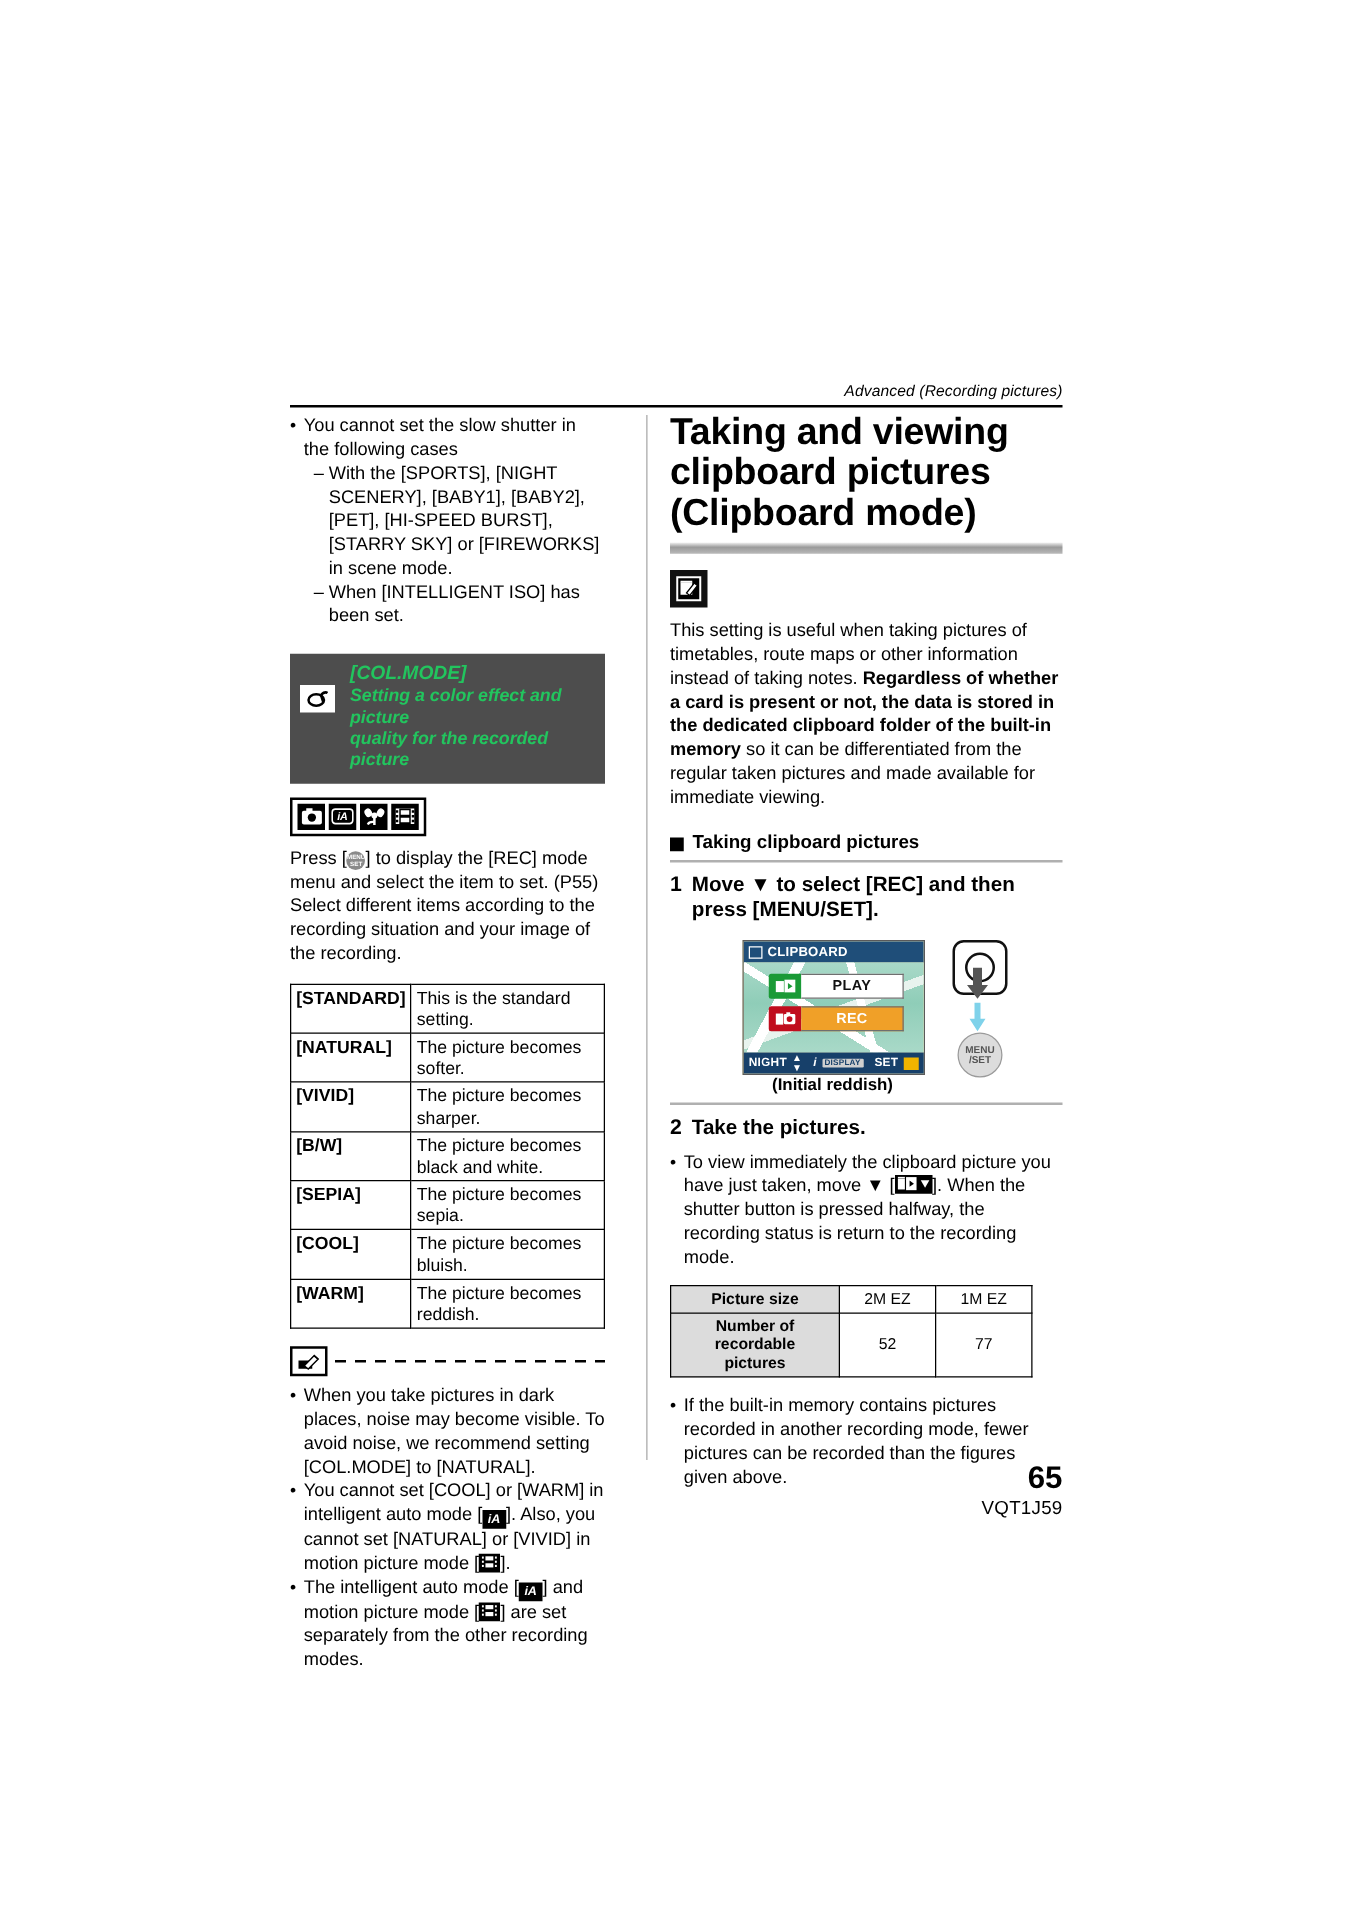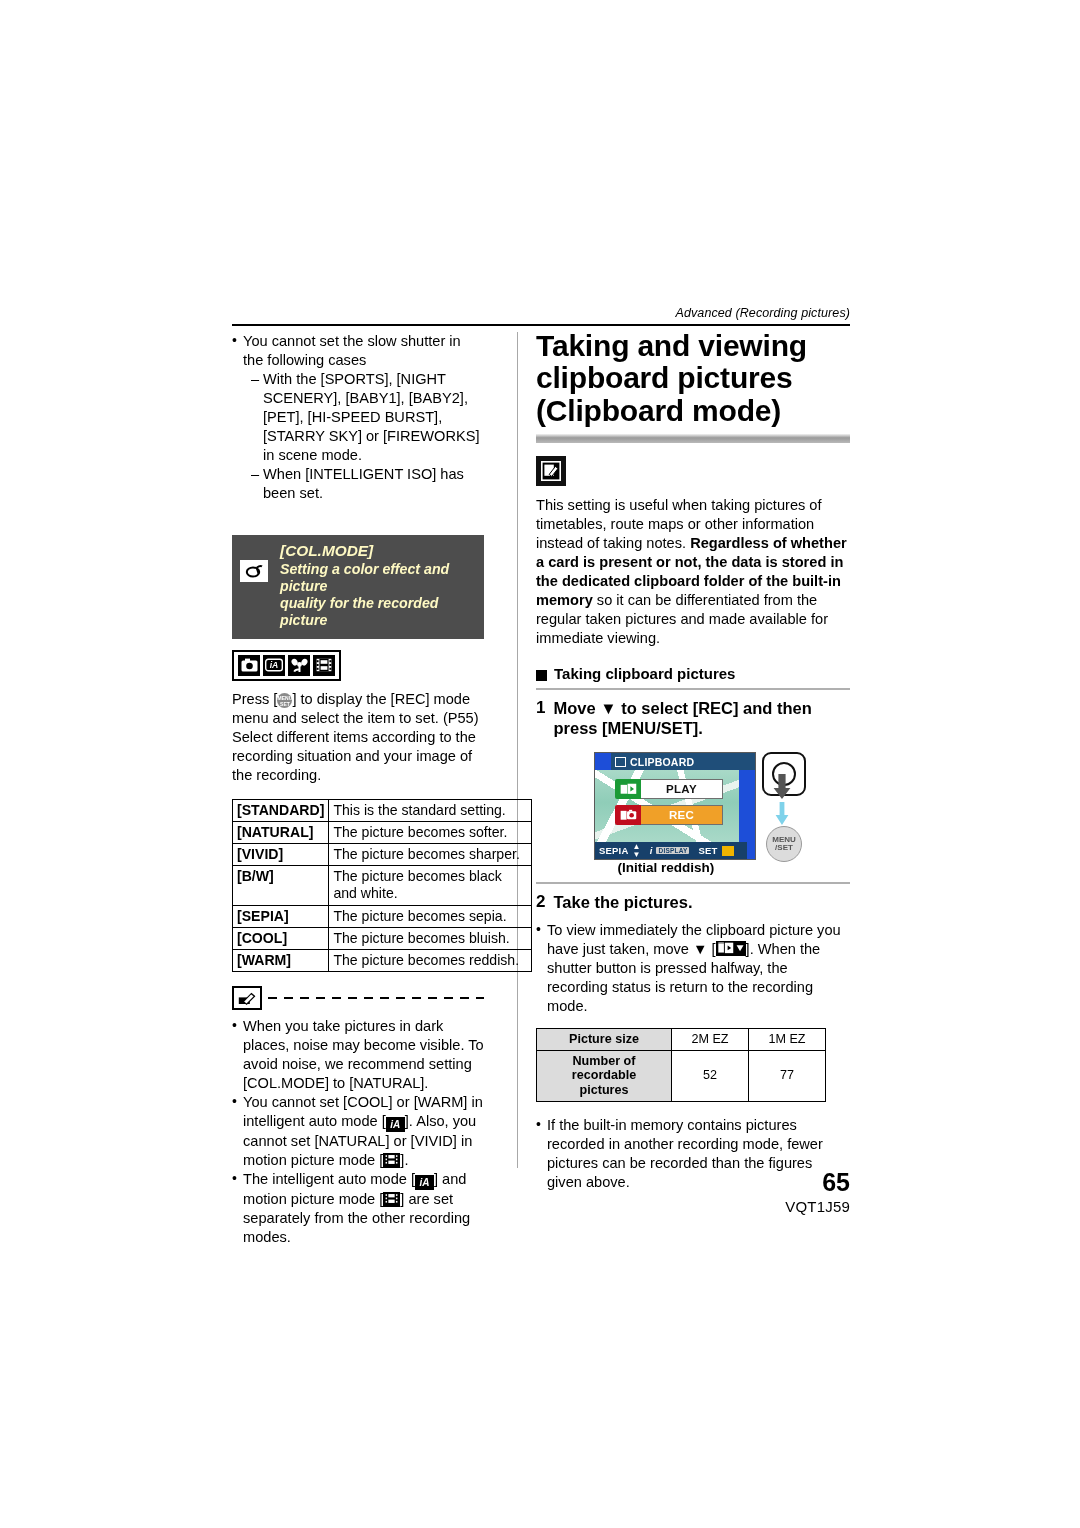--- a/index.html
+++ b/index.html
@@ -26,38 +26,38 @@
   .p{font-size:14.6px;line-height:1.30;}
   ul.bl{list-style:none;margin:0;padding:0;}
   ul.bl>li{position:relative;padding-left:11px;font-size:14.6px;line-height:1.30;margin-bottom:0px;}
   ul.bl>li:before{content:"\2022";position:absolute;left:0px;top:-1px;font-size:14px;}
   ul.dash{list-style:none;margin:0 0 0 8px;padding:0;}
   ul.dash>li{position:relative;padding-left:12px;font-size:14.6px;line-height:1.30;}
   ul.dash>li:before{content:"\2013";position:absolute;left:0;top:0;}
 
   
   .banner{
-    margin-top:32px;background:#4d4d4d;color:#fef9c3;
+    margin-top:20px;background:#4d4d4d;color:#22c55e;
     padding:7px 8px 9px 8px;position:relative;width:236px;
   }
   .banner .bicon{
     position:absolute;left:8px;top:25px;width:28px;height:22px;background:#fff;
     display:flex;align-items:center;justify-content:center;
   }
   .banner .btxt{margin-left:40px;font-style:italic;font-weight:bold;font-size:14.2px;line-height:1.22;}
   .banner .btitle{font-style:italic;font-weight:bold;font-size:15.4px;margin-left:40px;line-height:1.22;}
 
   
   .modestrip{
     margin-top:11px;border:2px solid #000;display:inline-flex;gap:3px;padding:3px 4px;background:#fff;
   }
   .mi{width:22px;height:21px;background:#000;display:flex;align-items:center;justify-content:center;}
 
   
-  table.ctab{border-collapse:collapse;margin-top:14px;width:300px;}
+  table.ctab{border-collapse:collapse;margin-top:14px;width:252px;}
   table.ctab td{border:1px solid #000;font-size:14.1px;padding:2px 4px;line-height:1.22;vertical-align:top;}
   table.ctab td.k{font-weight:bold;white-space:nowrap;width:84px;}
 
   
   .noteline{margin-top:14px;display:flex;align-items:center;gap:6px;}
   .noteicon{width:26px;height:20px;border:2px solid #000;display:flex;align-items:center;justify-content:center;flex:none;background:#fff;}
   .dashes{flex:1;height:2px;background:repeating-linear-gradient(to right,#000 0 9px,transparent 9px 16px);}
 
   
   h1.title{font-size:30px;font-weight:bold;line-height:1.08;margin:0;letter-spacing:-.2px;}
@@ -65,21 +65,21 @@
      background:linear-gradient(to bottom,#f2f2f2 0%,#9a9a9a 42%,#b9b9b9 100%);}
   .cbicon{margin-top:13px;width:30px;height:30px;background:#111;display:flex;align-items:center;justify-content:center;}
   .sech{margin-top:17px;font-size:15px;font-weight:bold;display:flex;align-items:center;gap:7px;}
   .sqb{display:inline-block;width:11px;height:11px;background:#000;margin-top:4px;flex:none;}
   .steprule{margin-top:6px;width:314px;height:2px;background:#b0b0b0;}
   .step{margin-top:8px;font-size:16.5px;font-weight:bold;line-height:1.22;display:flex;gap:8px;}
   .stepn{font-size:17px;font-weight:bold;}
 
   
   .fig{margin-top:14px;position:relative;height:126px;}
-  .lcd{position:absolute;left:58px;top:0;width:144px;height:106px;border:1px solid #5a5a5a;overflow:hidden;background:#1d4ed8;padding-left:16px;}
+  .lcd{position:absolute;left:58px;top:0;width:144px;height:106px;border:1px solid #5a5a5a;overflow:hidden;background:#fef9c3;}
   .lcd .bar{height:17px;background:#1f4e79;color:#fff;font-size:10.5px;font-weight:bold;display:flex;align-items:center;padding-left:4px;gap:4px;letter-spacing:.2px;}
   .lcd .bar .ci{width:11px;height:10px;background:#fff;display:inline-block;position:relative;}
   .lcd .bar .ci:after{content:"";position:absolute;left:1px;top:1px;width:9px;height:8px;background:#1f4e79;}
   .lcd .map{position:absolute;left:0;top:17px;width:144px;height:72px;
     background:
       linear-gradient(118deg,transparent 0 22%,#ffffff 22% 27%,transparent 27% 100%),
       linear-gradient(32deg,transparent 0 40%,#ffffff 40% 45%,transparent 45% 100%),
       linear-gradient(75deg,transparent 0 62%,#ffffff 62% 66%,transparent 66% 100%),
       linear-gradient(160deg,transparent 0 50%,#e8f3ee 50% 56%,transparent 56% 100%),
       linear-gradient(to bottom,#a9d9c8,#8fcdb8 45%,#a9d9c8);
@@ -339,21 +339,21 @@
             <svg width="17" height="12" viewBox="0 0 18 13" aria-hidden="true">
               <rect x="0.5" y="2" width="6.4" height="9.6" fill="#fff"></rect>
               <rect x="7.4" y="2.4" width="10" height="8.8" rx="1.2" fill="#fff"></rect>
               <rect x="9.6" y="0.9" width="3.4" height="1.8" fill="#fff"></rect>
               <circle cx="12.4" cy="6.8" r="2.5" fill="#c00d1e"></circle>
             </svg>
           </span>
           <span class="lab o">REC</span>
         </div>
         <div class="sbar">
-          <span>SEPIA</span>
+          <span>NIGHT</span>
           <span class="ud">▲<br>▼</span>
           <span style="margin-left:5px;font-style:italic;">i</span>
           <span class="dsp">DISPLAY</span>
           <span style="margin-left:5px;">SET</span>
           <span class="msicon"></span>
         </div>
       </div>
       <div class="figcap">(Initial reddish)</div>
 
       <div class="ctrl">

